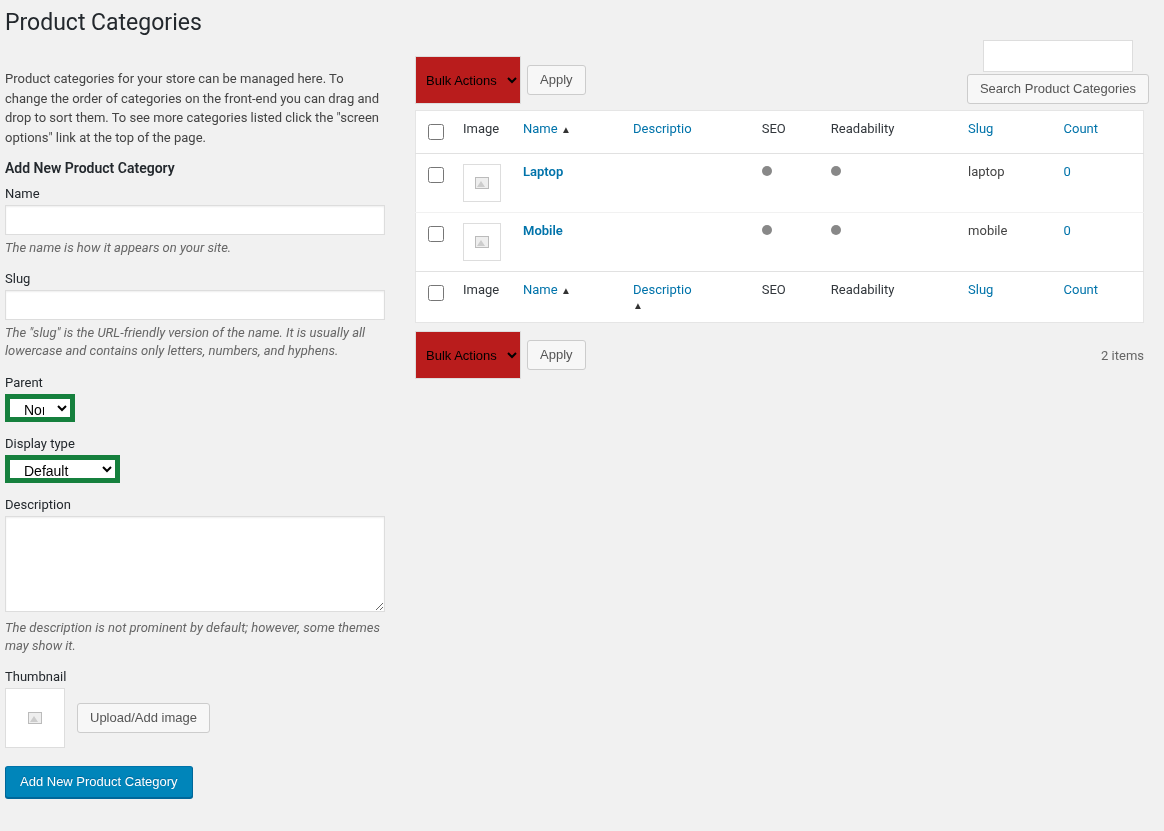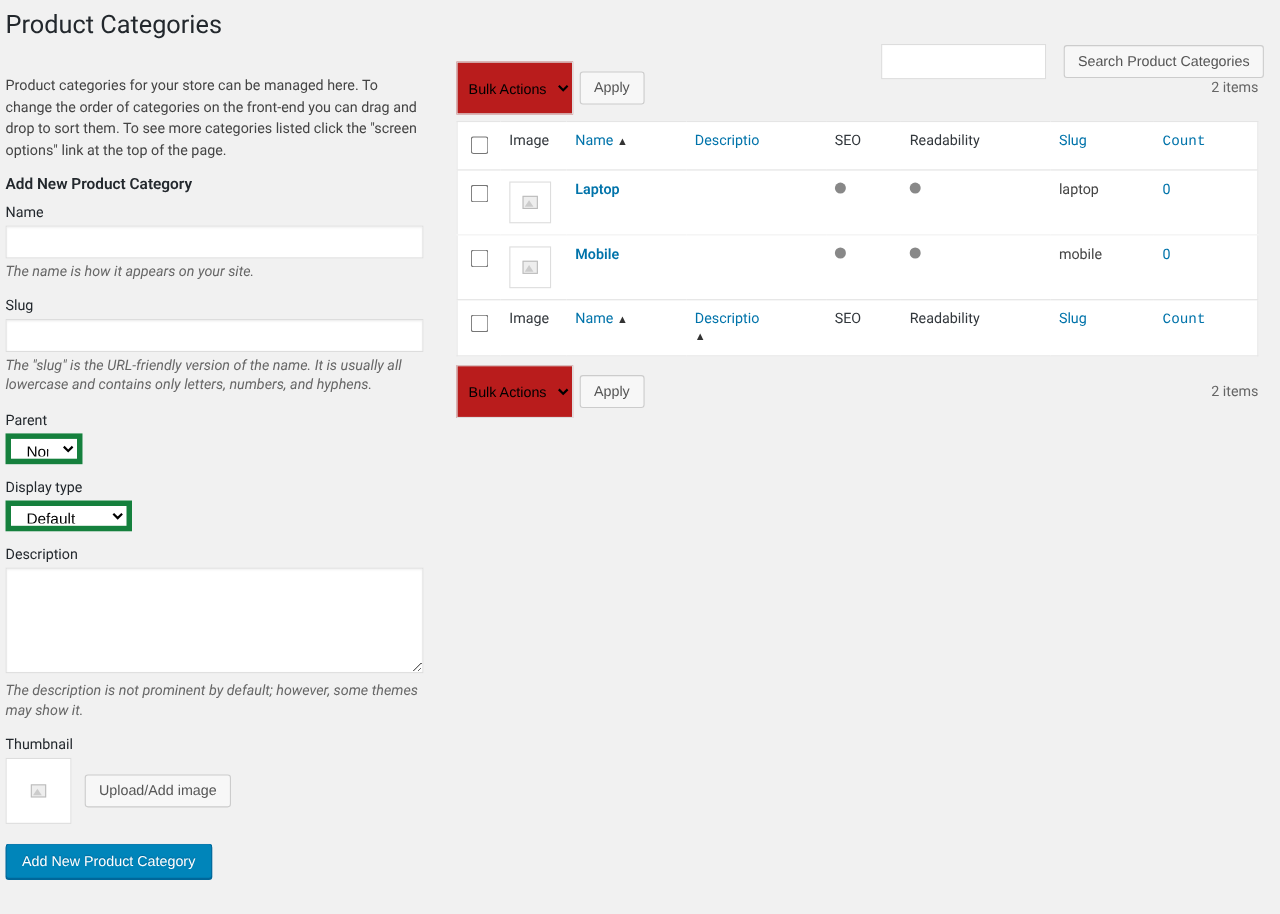--- a/index.html
+++ b/index.html
@@ -15,22 +15,23 @@
     font-size: 23px;
     font-weight: 400;
     color: #23282d;
     margin: 9px 0 20px 0;
   }
   .top-right {
     position: absolute;
     top: 40px;
     right: 15px;
     display: flex;
-    gap: 16px;
+    gap: 2px;
     align-items: center;
+    flex-direction: column;
   }
   .search-input {
     width: 150px;
     height: 32px;
     border: 1px solid #ddd;
     background: #fff;
     padding: 4px 8px;
     font-size: 13px;
   }
   .button {
@@ -133,21 +134,21 @@
     font-weight: 400;
     color: #32373c;
     border-bottom: 1px solid #e1e1e1;
   }
   table.wp-list tfoot th { border-bottom: none; border-top: 1px solid #e1e1e1; }
   table.wp-list tbody tr { border-bottom: 1px solid #f1f1f1; padding-left: 20px; }
   table.wp-list th.sortable, .link { color: #0073aa; cursor: pointer; }
   .sort-ind { font-size: 10px; color: #333; }
   .cb-col { width: 32px; }
   .img-col { width: 60px; }
-  .th-count { text-align: left; font-family: Liberation Mono, monospace; }
+  .th-count { text-align: left; }
   .cell-count { text-align: right; }
   .cell-count a { color: #0073aa; text-decoration: none; }
   input[type=checkbox] {
     width: 16px; height: 16px;
     border: 1px solid #b4b9be;
   }
   .thumb-cell {
     width: 38px; height: 38px;
     border: 1px solid #ddd;
     display: flex; align-items: center; justify-content: center;

